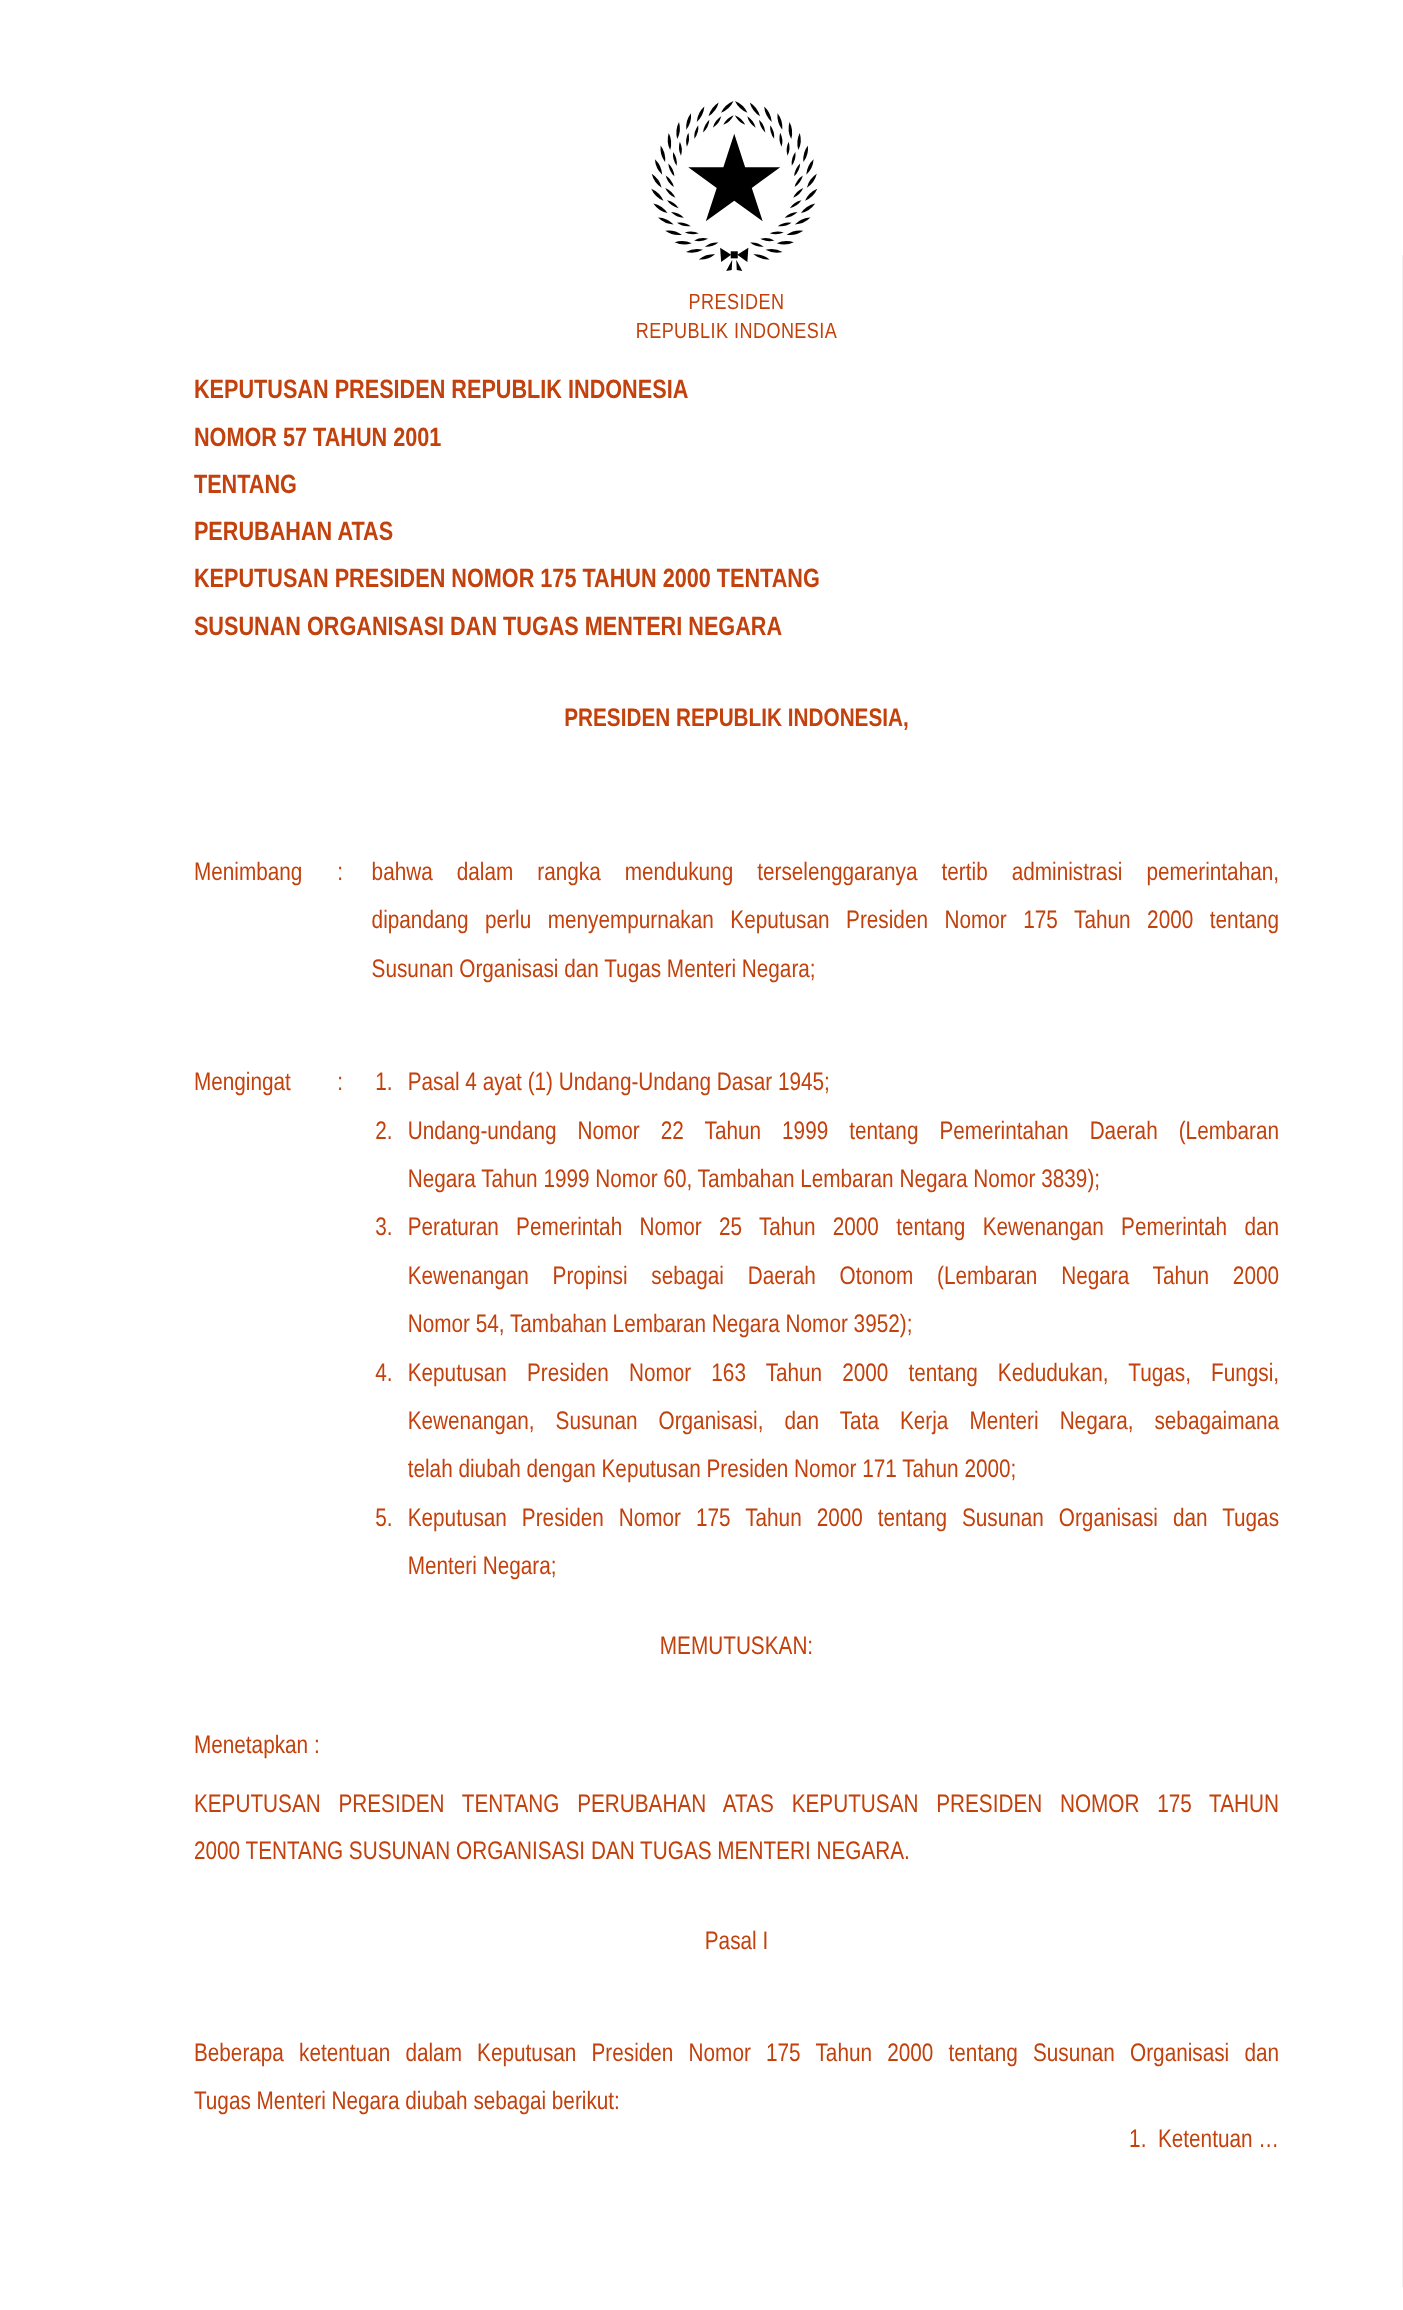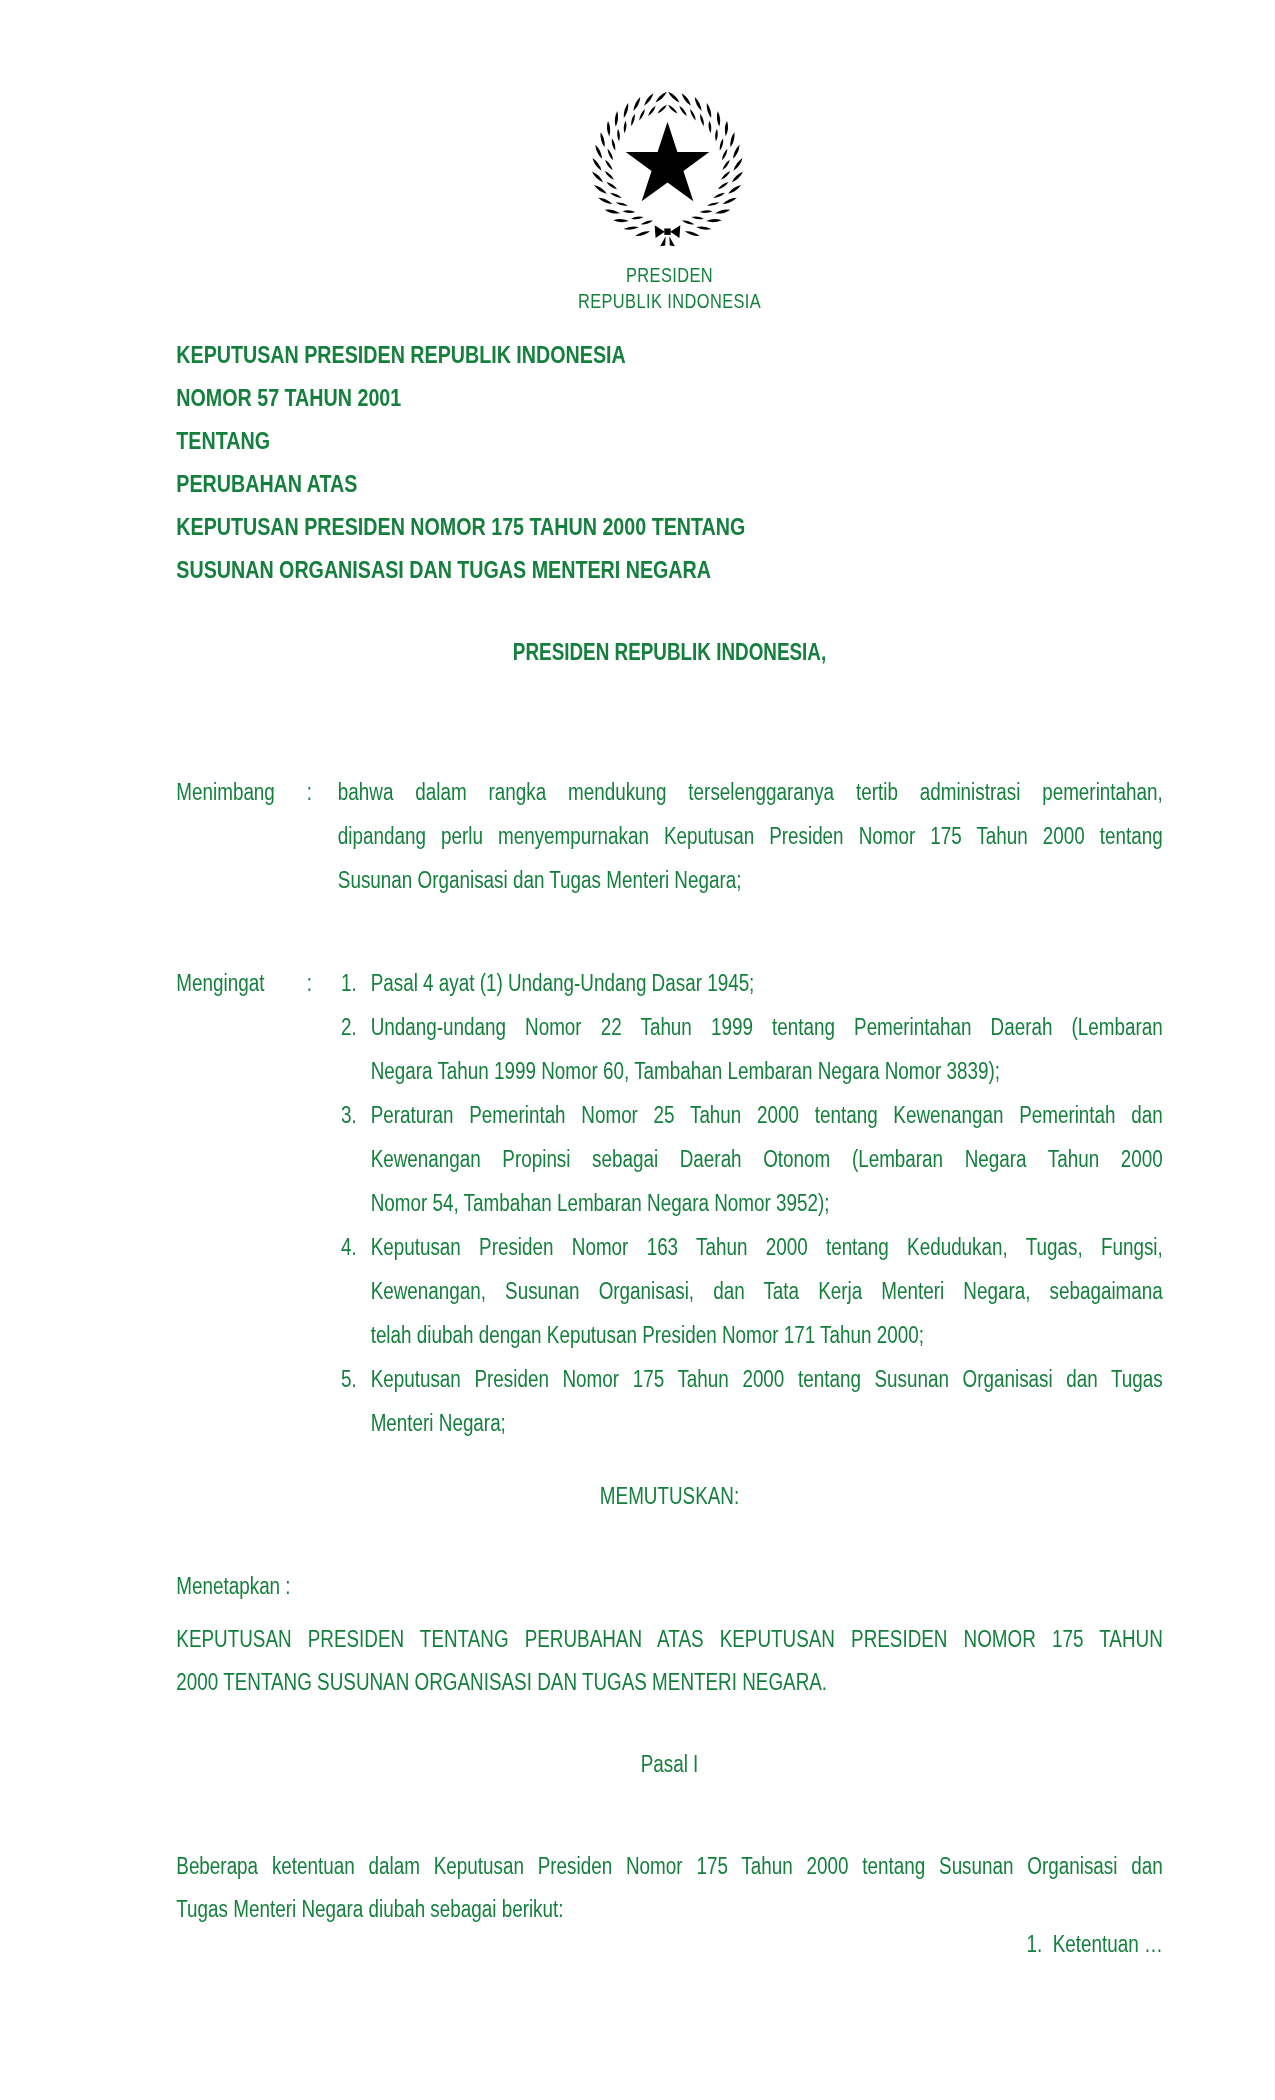--- a/index.html
+++ b/index.html
@@ -1,18 +1,18 @@
 <!DOCTYPE html>
 <html><head>
 <meta charset="utf-8">
 <style>
   html,body { margin:0; padding:0; background:#e8e8e8; }
   .page {
     position:relative; width:1275px; height:2100px; margin:0 auto;
-    background:#ffffff; color:#15803d;
+    background:#ffffff; color:#c2410c;
     font-family:"Liberation Sans", sans-serif;
     overflow:hidden;
   }
   
   .tx {
     position:absolute; left:0; top:0; width:1555px; height:2100px;
     transform:scaleX(0.82); transform-origin:0 0;
   }
   .blk { position:absolute; }
   .center { text-align:center; }

